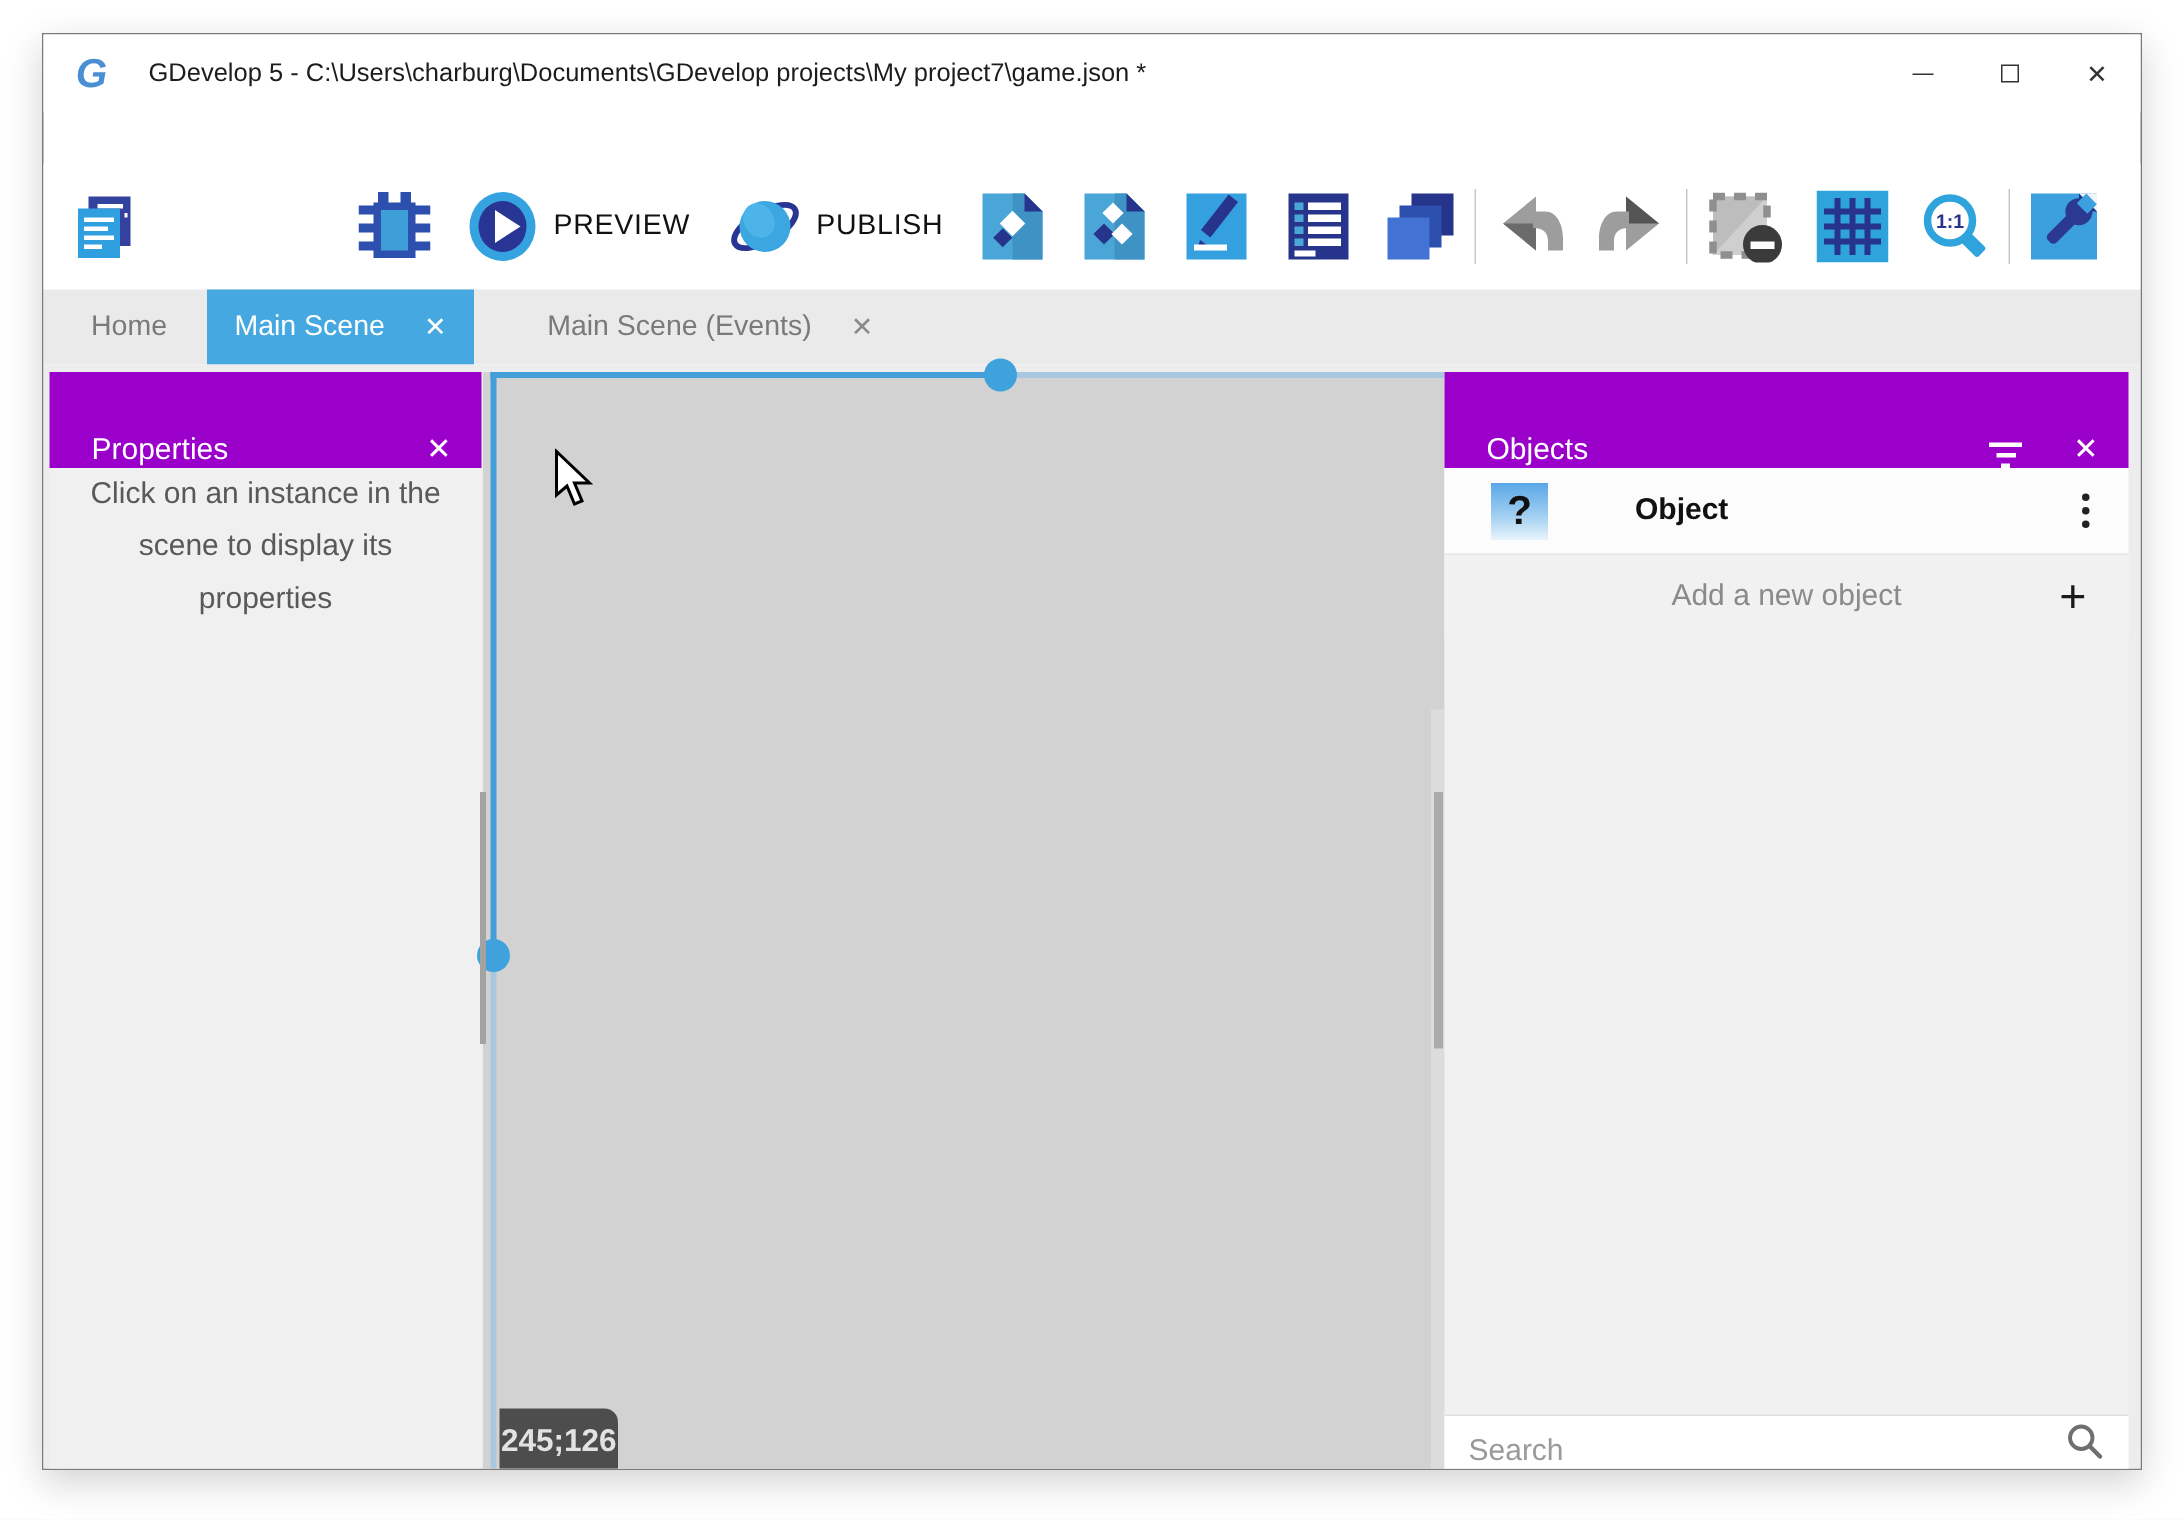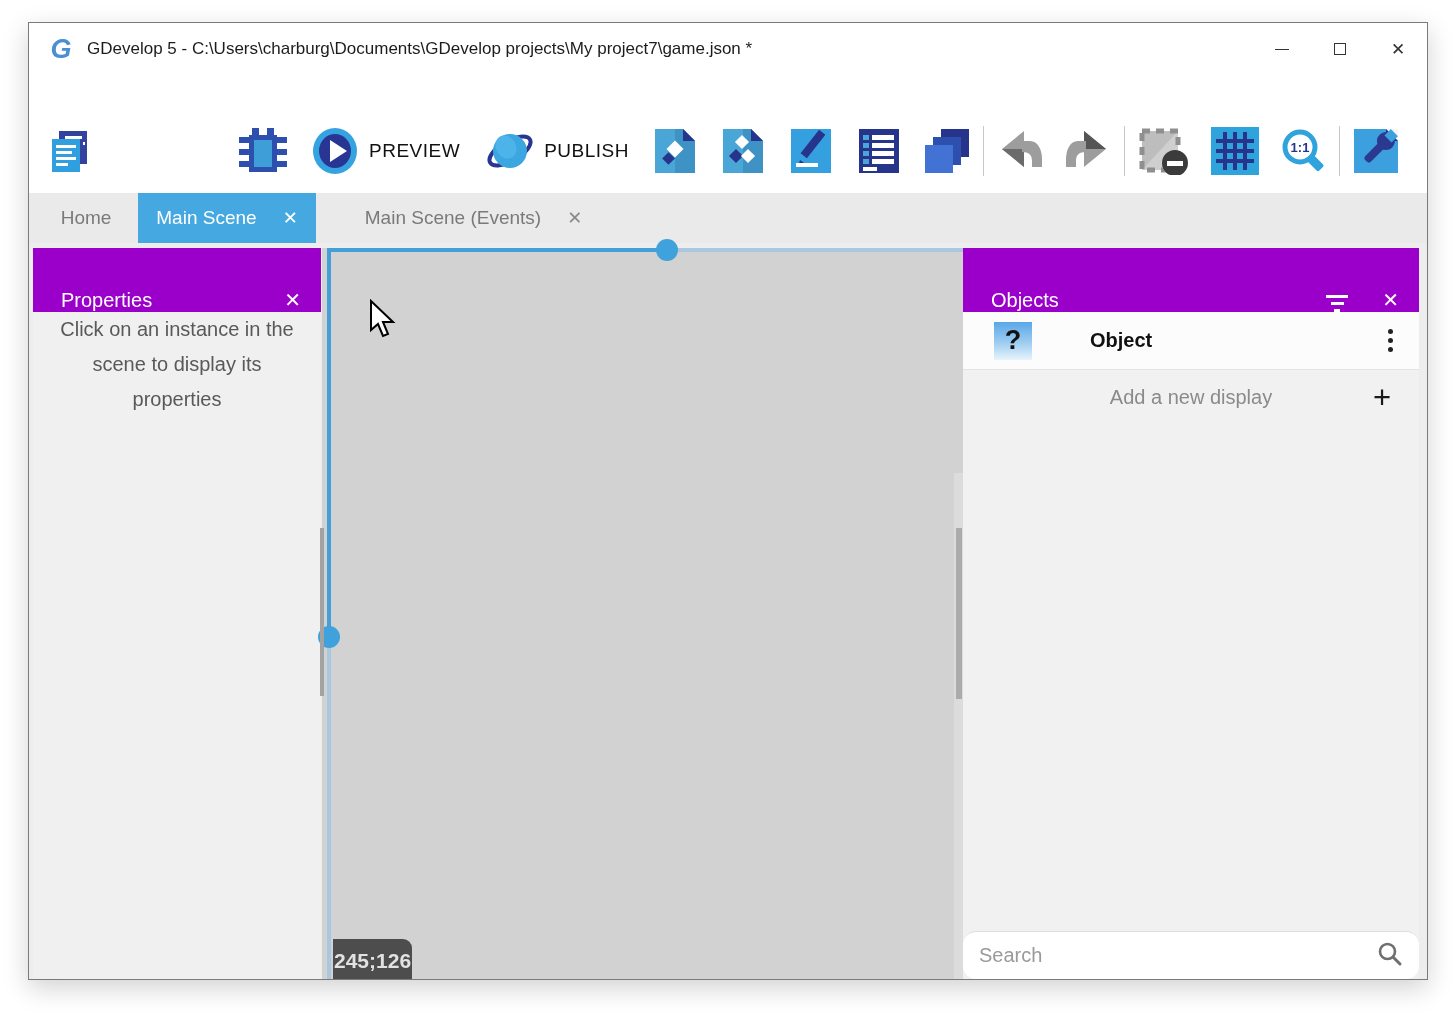--- a/index.html
+++ b/index.html
@@ -8,21 +8,21 @@
   .window {
     position:absolute; left:28px; top:22px; width:1400px; height:958px;
     background:#ffffff; border:1px solid #7a7a7a;
     box-shadow:0 8px 24px rgba(0,0,0,0.18);
   }
 
   
   .titlebar { position:absolute; left:0; top:0; right:0; height:52px; background:#ffffff; display:flex; align-items:center; }
   .app-logo { width:32px; height:32px; margin-left:16px; display:flex; align-items:center; justify-content:center;
     font-weight:700; font-size:27px; color:#4a8fd4; font-style:italic; }
-  .title-text { margin-left:10px; font-size:17px; color:#1c1c1c; white-space:nowrap; }
+  .title-text { margin-left:22px; font-size:17px; color:#1c1c1c; white-space:nowrap; }
   .win-controls { margin-left:auto; display:flex; height:100%; }
   .win-btn { width:58px; height:100%; display:flex; align-items:center; justify-content:center; cursor:default; }
   .glyph-min { width:14px; border-top:1.6px solid #333; }
   .glyph-max { width:12px; height:12px; border:1.4px solid #333; }
   .glyph-close { font-size:17px; color:#333; line-height:1; }
 
   
   .menubar { position:absolute; left:0; top:52px; right:0; height:34px; background:#2a2a2a; display:flex; align-items:center; padding-left:12px; }
   .menu-item { color:#f2f2f2; font-size:17px; padding:0 15px; line-height:34px; }
 
@@ -79,22 +79,22 @@
   .objpanel .panel-close { margin-left:0; }
   .object-row { height:58px; background:#fcfcfc; border-bottom:1px solid #e3e3e3; display:flex; align-items:center; }
   .obj-thumb { width:38px; height:38px; margin-left:31px; background:linear-gradient(180deg,#5aa7e8 0%,#9ecdf0 55%,#e8f4fc 100%);
     display:flex; align-items:center; justify-content:center; font-size:27px; font-weight:bold; color:#111; }
   .obj-name { margin-left:58px; font-size:20px; font-weight:bold; color:#111; }
   .kebab { margin-left:auto; margin-right:26px; display:flex; flex-direction:column; gap:4px; }
   .kebab i { width:5px; height:5px; border-radius:50%; background:#222; }
   .add-row { height:55px; background:#f1f1f1; display:flex; align-items:center; position:relative; }
   .add-label { width:100%; text-align:center; font-size:20px; color:#8a8a8a; }
   .add-plus { position:absolute; right:28px; font-size:31px; color:#1a1a1a; font-weight:400; line-height:1; }
-  .search-bar { position:absolute; left:0; right:0; bottom:0; height:48px; background:#ffffff; border-top:1px solid #dddddd;
-    display:flex; align-items:center;border-radius:13px; }
+  .search-bar { position:absolute; left:0; right:0; bottom:0; height:36px; background:#ffffff; border-top:1px solid #dddddd;
+    display:flex; align-items:flex-end; }
   .search-input { flex:1; border:none; outline:none; background:transparent; font-size:20px; color:#333;
     font-family:"Liberation Sans", sans-serif; padding-left:16px; }
   .search-input::placeholder { color:#9a9a9a; }
   .search-icon-wrap { margin-right:16px; }
 </style>
 </head>
 <body>
 
 <div class="window">
 
@@ -313,21 +313,21 @@
         <div class="obj-thumb">?</div>
         <span class="obj-name">Object</span>
         <span class="kebab">
             <i></i>
             <i></i>
             <i></i>
           </span>
       </div>
 
       <div class="add-row">
-        <span class="add-label">Add a new display</span>
+        <span class="add-label">Add a new object</span>
         <span class="add-plus">+</span>
       </div>
 
       <div class="search-bar">
         <input class="search-input" type="text" placeholder="Search" style="">
         <span class="search-icon-wrap">
           <svg width="26" height="26" viewBox="0 0 26 26">
             <circle cx="10.5" cy="10.5" r="7.5" fill="none" stroke="#6f6f6f" stroke-width="2.6"></circle>
             <line x1="16" y1="16" x2="23" y2="23" stroke="#6f6f6f" stroke-width="3" stroke-linecap="round"></line>
           </svg>

